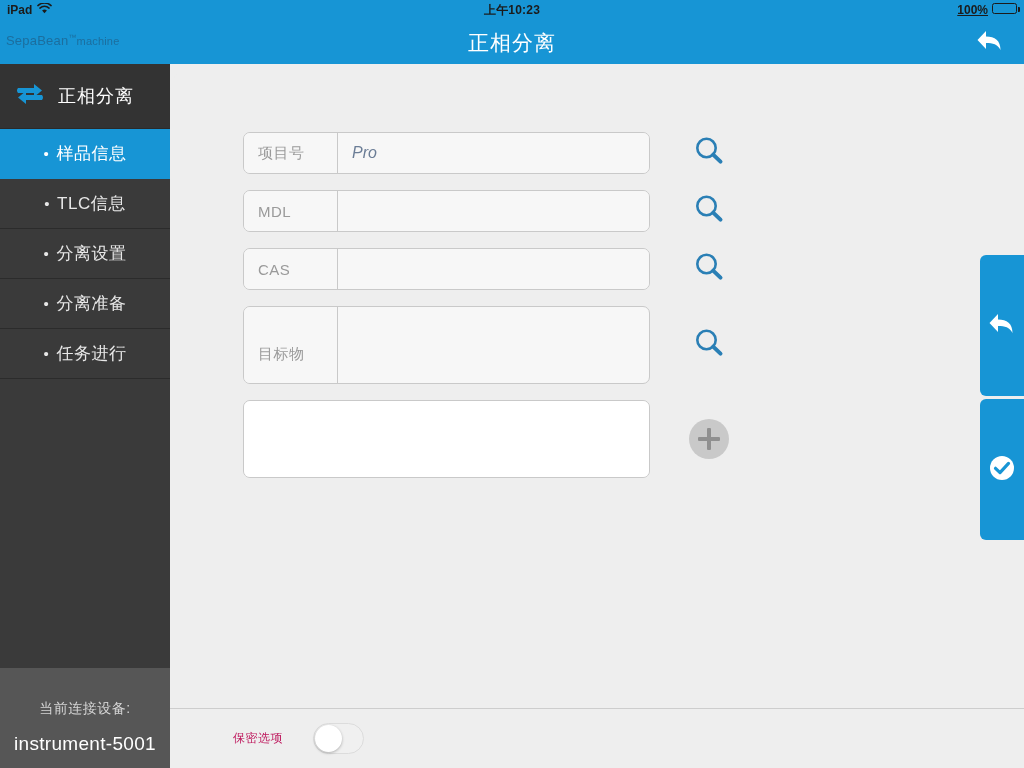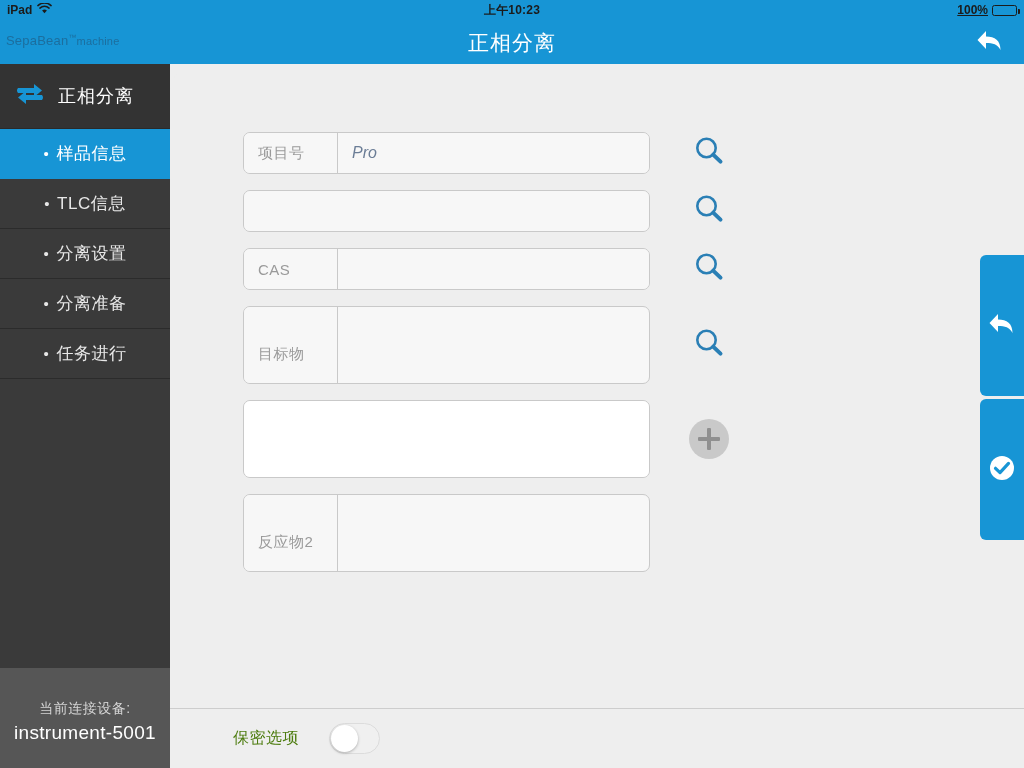--- a/index.html
+++ b/index.html
@@ -20,21 +20,21 @@
     color: #1b1b1b;
     font-size: 12px; font-weight: bold;
     display: flex; align-items: center;
   }
   .sb-left { display: flex; align-items: center; gap: 5px; padding-left: 7px; }
   .sb-center {
     position: absolute; left: 0; right: 0; text-align: center;
     font-size: 12px; font-weight: bold; letter-spacing: .2px;
   }
   .sb-right {
-    position: absolute; right: 7px; display: flex; align-items: center; gap: 4px;
+    position: absolute; right: 7px; display: flex; align-items: flex-start; gap: 4px;
     font-size: 12px; font-weight: bold; text-decoration: underline;
   }
   .wifi-icon { display: inline-block; line-height: 1; transform: translateY(-1px); }
   .battery {
     position: relative; width: 25px; height: 11px;
     border: 1px solid #1b1b1b; border-radius: 2.5px;
     padding: 1px;
   }
   .battery::after {
     content: ""; position: absolute; right: -4px; top: 3px;
@@ -94,21 +94,21 @@
   .side-filler { background: #3a3a3a; height: 292px; }
   .side-footer {
     position: absolute; left: 0; bottom: 0;
     width: 170px; height: 100px;
     background: #565656;
     display: flex; flex-direction: column;
     align-items: center; justify-content: flex-start;
     padding-top: 32px;
   }
   .sf-line1 { color: #d4d4d4; font-size: 14px; letter-spacing: .5px; }
-  .sf-line2 { color: #ffffff; font-size: 19px; margin-top: 4px; letter-spacing: .3px; }
+  .sf-line2 { color: #ffffff; font-size: 19px; margin-top: 15px; letter-spacing: .3px; }
 
   
   .content {
     position: absolute; left: 170px; top: 64px;
     width: 854px; height: 704px;
     background: #eeeeee;
     border-radius: 28px;
   }
 
   .form-area { position: absolute; left: 73px; top: 68px; }
@@ -182,21 +182,21 @@
     position: absolute; left: 170px; top: 708px;
     width: 854px; height: 1px; background: #cdcdcd;
   }
   .bottom-bar {
     position: absolute; left: 170px; top: 709px;
     width: 854px; height: 59px;
     background: #eeeeee;
     display: flex; align-items: center;
   }
   .toggle-label {
-    margin-left: 63px; color: #4d7c0f; font-size: 16px; letter-spacing: .5px;
+    margin-left: 63px; color: #be185d; font-size: 12px; letter-spacing: .5px;
   }
   .toggle {
     margin-left: 30px;
     position: relative;
     width: 51px; height: 31px;
     border-radius: 16px;
     background: #f0f0f0;
     border: 1px solid #dcdcdc;
     cursor: pointer;
   }
@@ -299,20 +299,21 @@
             <svg width="32" height="32" viewBox="0 0 32 32">
               <circle cx="13.5" cy="13" r="9.2" stroke="#2a7fb5" stroke-width="2.6" fill="none"></circle>
               <path d="M20.2 19.6 L27.5 26.6" stroke="#2a7fb5" stroke-width="4" stroke-linecap="round"></path>
             </svg>
           </span>
         </div>
       </div>
 
       <div class="field-row">
         <div class="field h-small">
+          <div class="field-label">MDL</div>
           <div class="field-input"></div>
         </div>
         <div class="row-action small">
           <span>
             <svg width="32" height="32" viewBox="0 0 32 32">
               <circle cx="13.5" cy="13" r="9.2" stroke="#2a7fb5" stroke-width="2.6" fill="none"></circle>
               <path d="M20.2 19.6 L27.5 26.6" stroke="#2a7fb5" stroke-width="4" stroke-linecap="round"></path>
             </svg>
           </span>
         </div>
@@ -354,24 +355,20 @@
         </div>
         <div class="row-action large">
           <span class="plus-wrap plus-btn">
             <span class="bar-h"></span>
               <span class="bar-v"></span>
           </span>
         </div>
       </div>
 
       <div class="field-row">
-        <div class="field h-large">
-          <div class="field-label">反应物2</div>
-          <div class="field-input"></div>
-        </div>
         <div class="row-action large"></div>
       </div>
 
     </div>
   </div>
 
   <div class="edge-tabs">
     <div class="edge-tab">
       <span>
         <svg width="30" height="26" viewBox="0 0 30 26">

